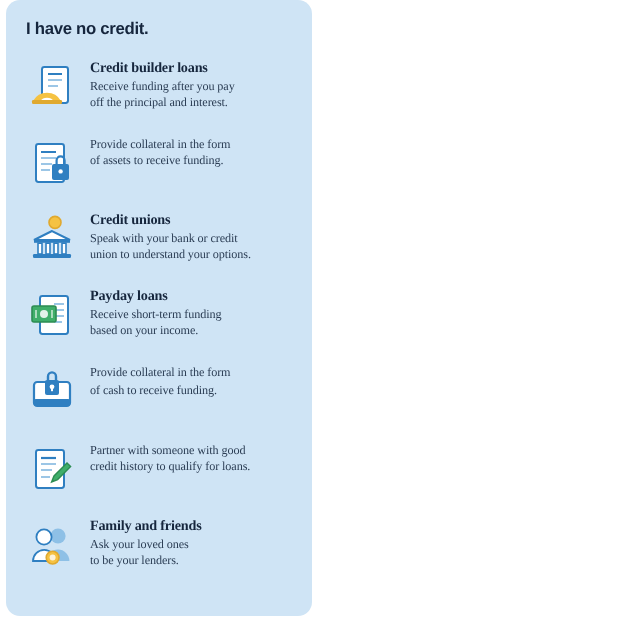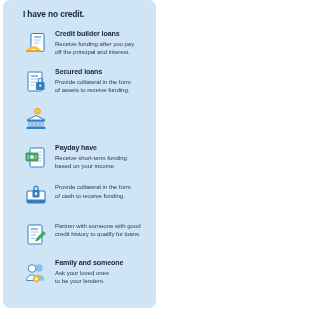--- a/index.html
+++ b/index.html
@@ -16,21 +16,21 @@
   }
   #infographic-card {
     position: absolute;
     left: 3px;
     top: 0px;
     width: 153px;
     height: 308px;
     background: #cfe4f5;
     border-radius: 7px;
     box-sizing: border-box;
-    padding: 9px 7px 6px 19px;
+    padding: 9px 7px 6px 9px;
     overflow: hidden;
   }
   .headline {
     margin: 0 0 9px 1px;
     color: #16263d;
     font-size: 8.4px;
     line-height: 10.6px;
     font-weight: bold;
     letter-spacing: -0.15px;
   }
@@ -59,20 +59,21 @@
   }
   .option-icon svg {
     display: block;
     width: 24px;
     height: 25px;
   }
   .option-text {
     flex: 1 1 auto;
     padding-top: 1px;
     min-width: 0;
+    font-family: Liberation Serif, serif;
   }
   .option-title {
     display: block;
     color: #16263d;
     font-size: 7.1px;
     line-height: 9px;
     font-weight: bold;
     letter-spacing: -0.1px;
     white-space: nowrap;
   }
@@ -128,59 +129,65 @@
           <line x1="6.5" y1="7" x2="14" y2="7" stroke="#2f7fc1" stroke-width="1.1"></line>
           <line x1="6.5" y1="10" x2="14" y2="10" stroke="#9cc6e6" stroke-width="1"></line>
           <line x1="6.5" y1="13" x2="12" y2="13" stroke="#9cc6e6" stroke-width="1"></line>
           <line x1="6.5" y1="16" x2="11" y2="16" stroke="#9cc6e6" stroke-width="1"></line>
           <rect x="12" y="13" width="8.5" height="8" rx="1" fill="#2f7fc1"></rect>
           <path d="M14.3 13 v-1.8 a2 2 0 0 1 4 0 V13" fill="none" stroke="#2f7fc1" stroke-width="1.1"></path>
           <circle cx="16.3" cy="16.7" r="1.1" fill="#ffffff"></circle>
         </svg>
       </span>
       <span class="option-text">
-        <span class="option-title">Secured loans</span>
         <span class="option-desc">
           <span class="dline">Provide collateral in the form</span>
           <span class="dline">of assets to receive funding.</span>
         </span>
       </span>
     </div>
 
     <div class="option-row">
       <span class="option-icon">
         <svg viewBox="0 0 24 25" xmlns="http://www.w3.org/2000/svg">
           <circle cx="13.5" cy="4.2" r="3" fill="#f5c242" stroke="#e0a92f" stroke-width="0.8"></circle>
           <path d="M12 8.5 L3 13 h18 Z" fill="#ffffff" stroke="#2f7fc1" stroke-width="1"></path>
           <rect x="3" y="13" width="18" height="1.4" fill="#2f7fc1"></rect>
           <rect x="5" y="14.6" width="2" height="5.4" fill="#ffffff" stroke="#2f7fc1" stroke-width="0.8"></rect>
           <rect x="9" y="14.6" width="2" height="5.4" fill="#ffffff" stroke="#2f7fc1" stroke-width="0.8"></rect>
           <rect x="13" y="14.6" width="2" height="5.4" fill="#ffffff" stroke="#2f7fc1" stroke-width="0.8"></rect>
           <rect x="17" y="14.6" width="2" height="5.4" fill="#ffffff" stroke="#2f7fc1" stroke-width="0.8"></rect>
           <rect x="2.5" y="20" width="19" height="2" rx="0.6" fill="#2f7fc1"></rect>
         </svg>
+      </span>
+      <span class="option-text">
+        <span class="option-title">Credit unions</span>
+        <span class="option-desc">
+          <span class="dline">Speak with your bank or credit</span>
+          <span class="dline">union to understand your options.</span>
+        </span>
       </span>
     </div>
 
     <div class="option-row">
       <span class="option-icon">
         <svg viewBox="0 0 24 25" xmlns="http://www.w3.org/2000/svg">
           <rect x="6" y="3" width="14" height="19" rx="1.2" fill="#ffffff" stroke="#2f7fc1" stroke-width="1"></rect>
           <line x1="13" y1="7" x2="18" y2="7" stroke="#9cc6e6" stroke-width="1"></line>
           <line x1="13" y1="10" x2="18" y2="10" stroke="#9cc6e6" stroke-width="1"></line>
           <line x1="13" y1="13" x2="18" y2="13" stroke="#9cc6e6" stroke-width="1"></line>
           <line x1="13" y1="16" x2="17" y2="16" stroke="#9cc6e6" stroke-width="1"></line>
           <rect x="2" y="8" width="12" height="8" rx="1" fill="#3fae6a" stroke="#2c8c52" stroke-width="0.8"></rect>
           <circle cx="8" cy="12" r="2" fill="#ffffff" opacity="0.85"></circle>
           <line x1="4" y1="10" x2="4" y2="14" stroke="#ffffff" stroke-width="0.8" opacity="0.7"></line>
           <line x1="12" y1="10" x2="12" y2="14" stroke="#ffffff" stroke-width="0.8" opacity="0.7"></line>
         </svg>
       </span>
       <span class="option-text">
-        <span class="option-title">Payday have</span>
+        <span class="option-title">Payday loans</span>
         <span class="option-desc">
           <span class="dline">Receive short-term funding</span>
           <span class="dline">based on your income.</span>
         </span>
       </span>
     </div>
 
     <div class="option-row">
       <span class="option-icon">
         <svg viewBox="0 0 24 25" xmlns="http://www.w3.org/2000/svg">
@@ -225,21 +232,21 @@
         <svg viewBox="0 0 24 25" xmlns="http://www.w3.org/2000/svg">
           <circle cx="15" cy="8" r="3.8" fill="#8ec0e6"></circle>
           <path d="M9.3 20.5 a5.7 5.7 0 0 1 11.4 0 z" fill="#8ec0e6"></path>
           <circle cx="8" cy="8.5" r="3.8" fill="#ffffff" stroke="#2f7fc1" stroke-width="0.9"></circle>
           <path d="M2.5 20.5 a5.6 5.6 0 0 1 11.2 0 z" fill="#ffffff" stroke="#2f7fc1" stroke-width="0.9"></path>
           <circle cx="12.3" cy="18.8" r="3.2" fill="#f5c242" stroke="#e0a92f" stroke-width="0.8"></circle>
           <circle cx="12.3" cy="18.8" r="1.5" fill="#ffffff" opacity="0.8"></circle>
         </svg>
       </span>
       <span class="option-text">
-        <span class="option-title">Family and someone</span>
+        <span class="option-title">Family and friends</span>
         <span class="option-desc">
           <span class="dline">Ask your loved ones</span>
           <span class="dline">to be your lenders.</span>
         </span>
       </span>
     </div>
 
   </div>
 </div>
 

